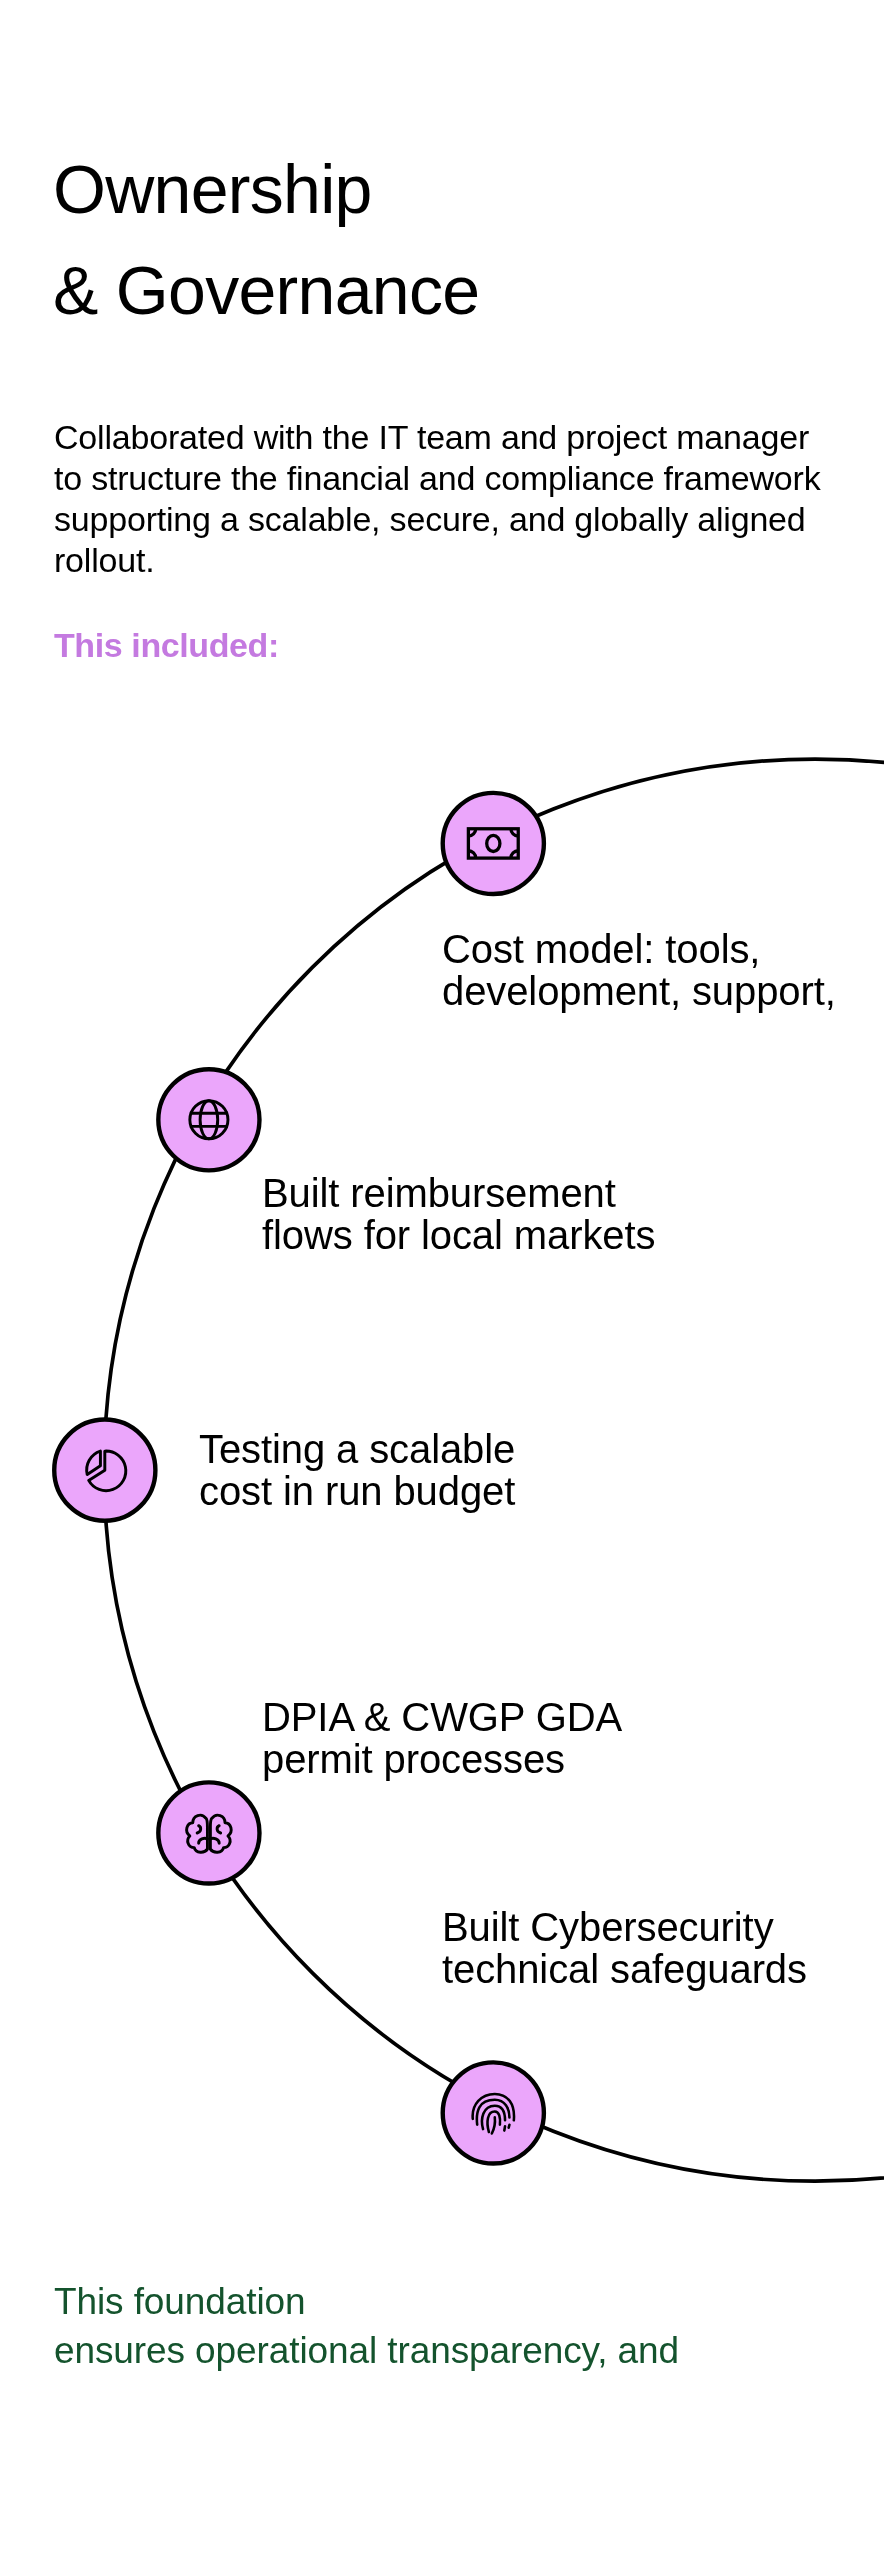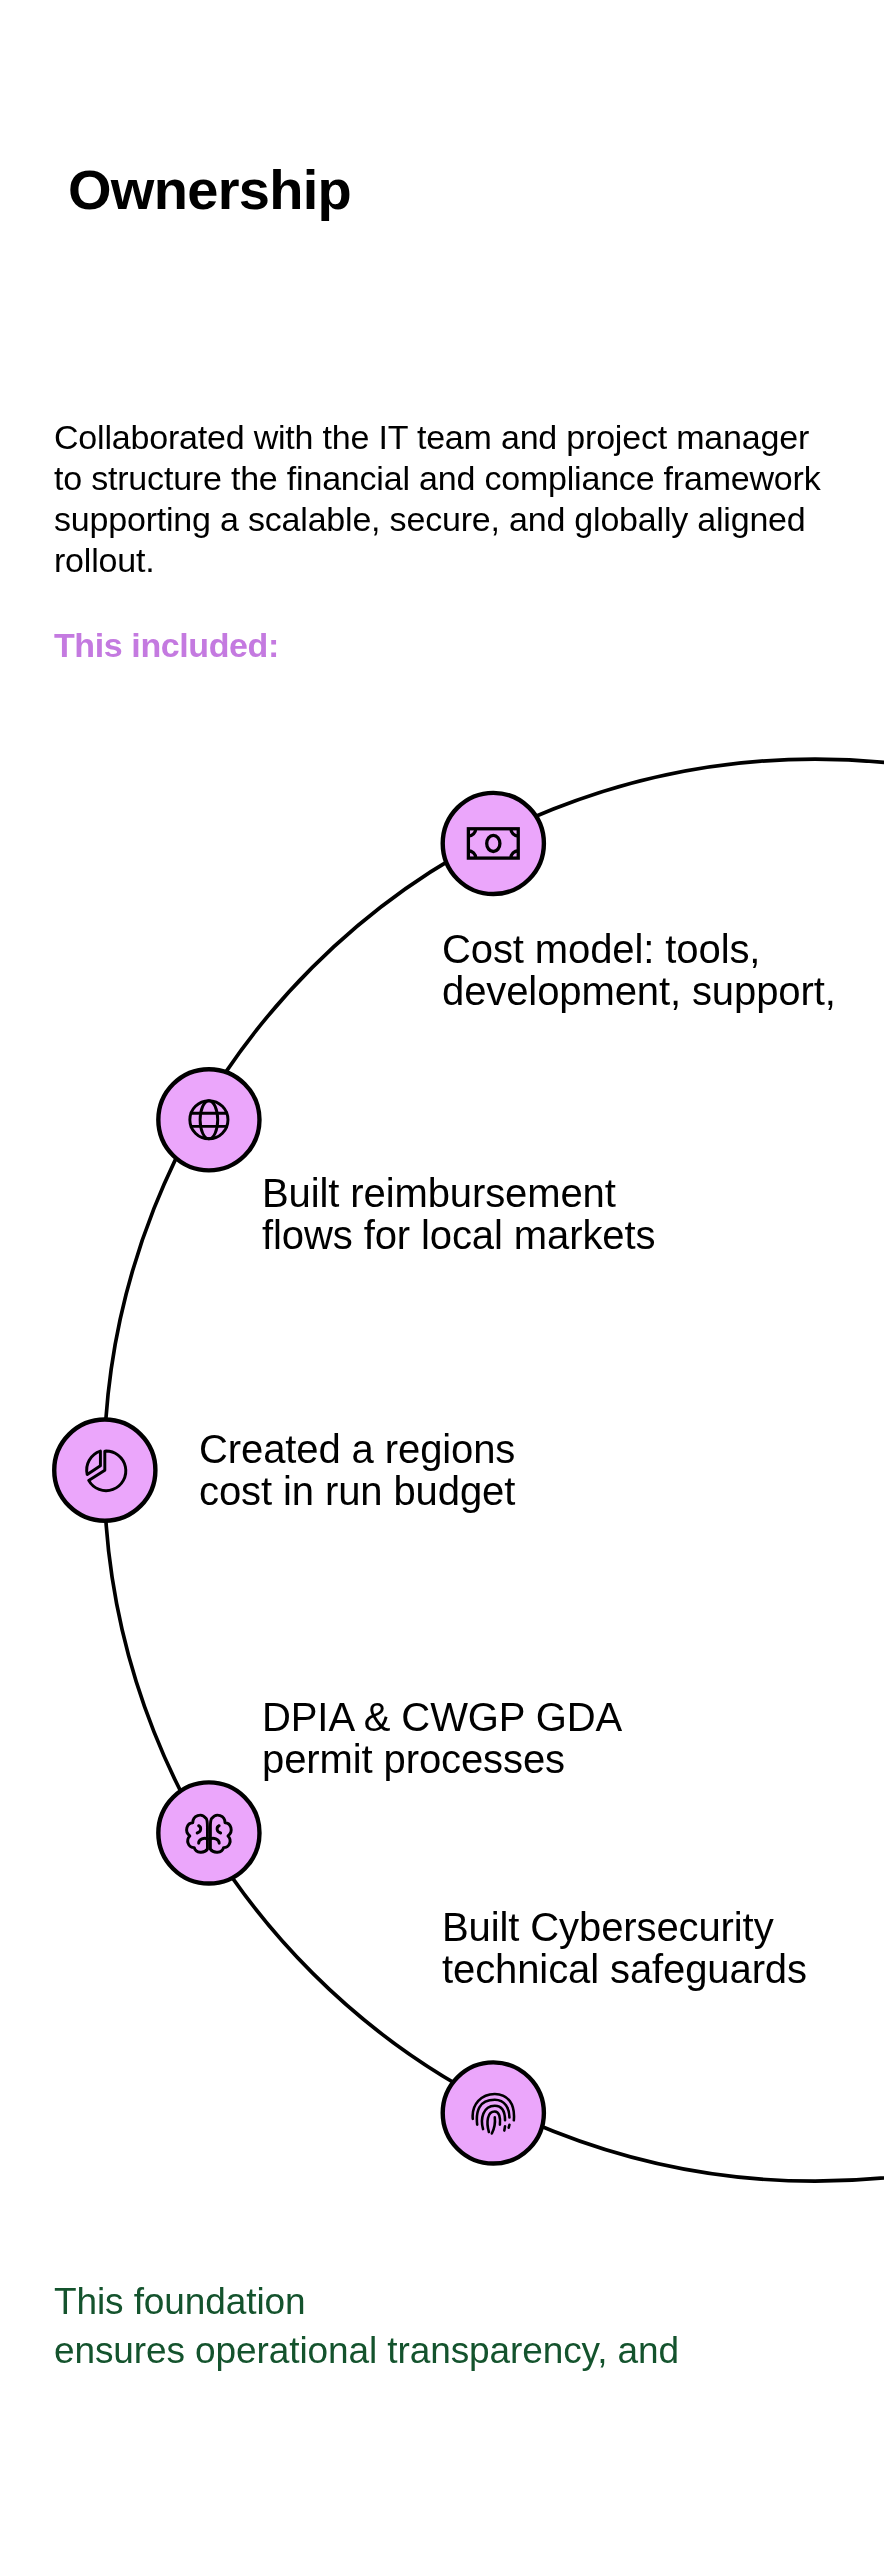--- a/index.html
+++ b/index.html
@@ -2,22 +2,22 @@
 <html style="font-size:11.7px"><head>
 <meta charset="utf-8">
 <style>
   html, body { margin: 0; padding: 0; background: #ffffff; }
   body {
     width: 884px; height: 2576px; position: relative; overflow: hidden;
     font-family: "Liberation Sans", "DejaVu Sans", sans-serif;
     color: #000;
   }
   .title {
-    position: absolute; left: 68px; top: 139px;
-    font-size: 56px; font-weight: 700; line-height: 101px;
+    position: absolute; left: 53px; top: 139px;
+    font-size: 68px; font-weight: 400; line-height: 101px;
     letter-spacing: -0.7px; margin: 0;
   }
   .title span { display: block; }
   .intro {
     position: absolute; left: 54px; top: 417px; width: 777px;
     font-size: 34px; line-height: 41px; font-weight: 400; margin: 0;
     letter-spacing: -0.2px;
   }
   .included {
     position: absolute; left: 54px; top: 623px;
@@ -35,20 +35,21 @@
     font-size: 37px; line-height: 49px; font-weight: 400;
     letter-spacing: -0.1px;
   }
   .footer span { display: block; white-space: nowrap; }
 </style>
 </head>
 <body>
 
 <h1 class="title">
   <span>Ownership</span>
+  <span>&amp; Governance</span>
 </h1>
 
 <p class="intro">Collaborated with the IT team and project manager to structure the financial and compliance framework supporting a scalable, secure, and globally aligned rollout.</p>
 
 <div class="included" style="color: rgb(196, 122, 224); text-align: right;">This included:</div>
 
 <svg class="diagram" width="884" height="2576" viewBox="0 0 1206 3513">
   <circle cx="1112" cy="2005" r="970" fill="none" stroke="#000000" stroke-width="5"></circle>
 
   <g transform="translate(673,1150)">
@@ -111,21 +112,21 @@
   <span>Cost model: tools,</span>
   <span>development, support,</span>
 </div>
 
 <div class="node-label" style="left:262px; top:1172px;">
   <span>Built reimbursement</span>
   <span>flows for local markets</span>
 </div>
 
 <div class="node-label" style="left:199px; top:1428px;">
-  <span>Created a regions</span>
+  <span>Testing a scalable</span>
   <span>cost in run budget</span>
 </div>
 
 <div class="node-label" style="left:262px; top:1696px;">
   <span>DPIA &amp; CWGP GDA</span>
   <span>permit processes</span>
 </div>
 
 <div class="node-label" style="left:442px; top:1906px;">
   <span>Built Cybersecurity</span>

